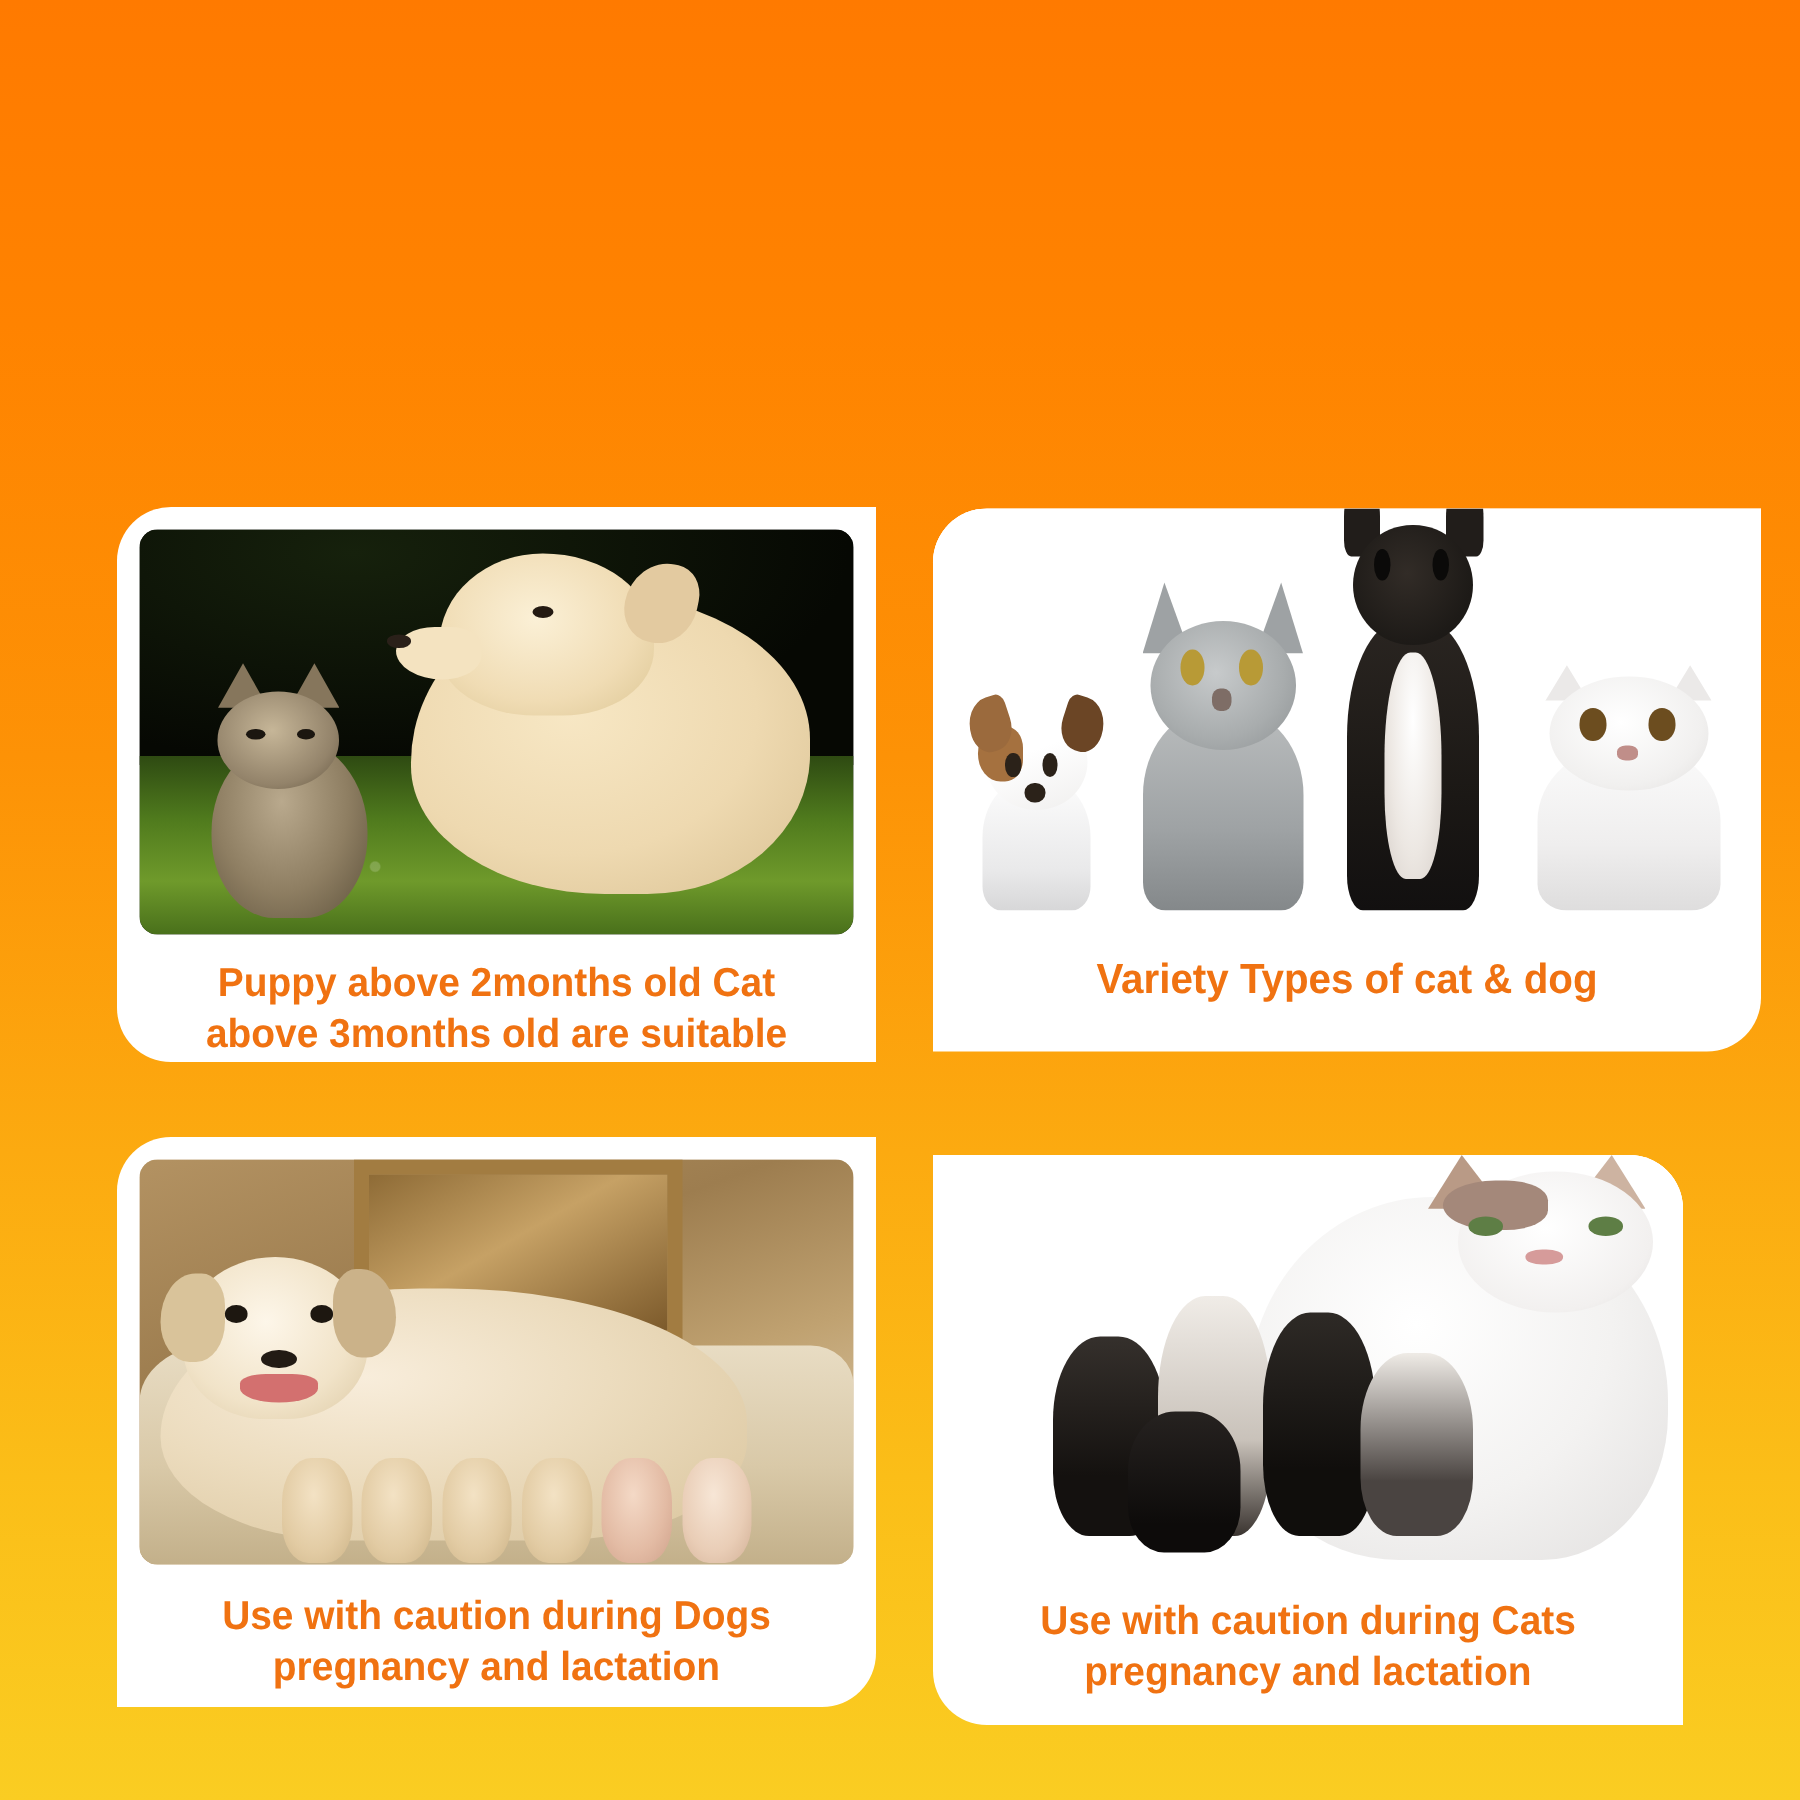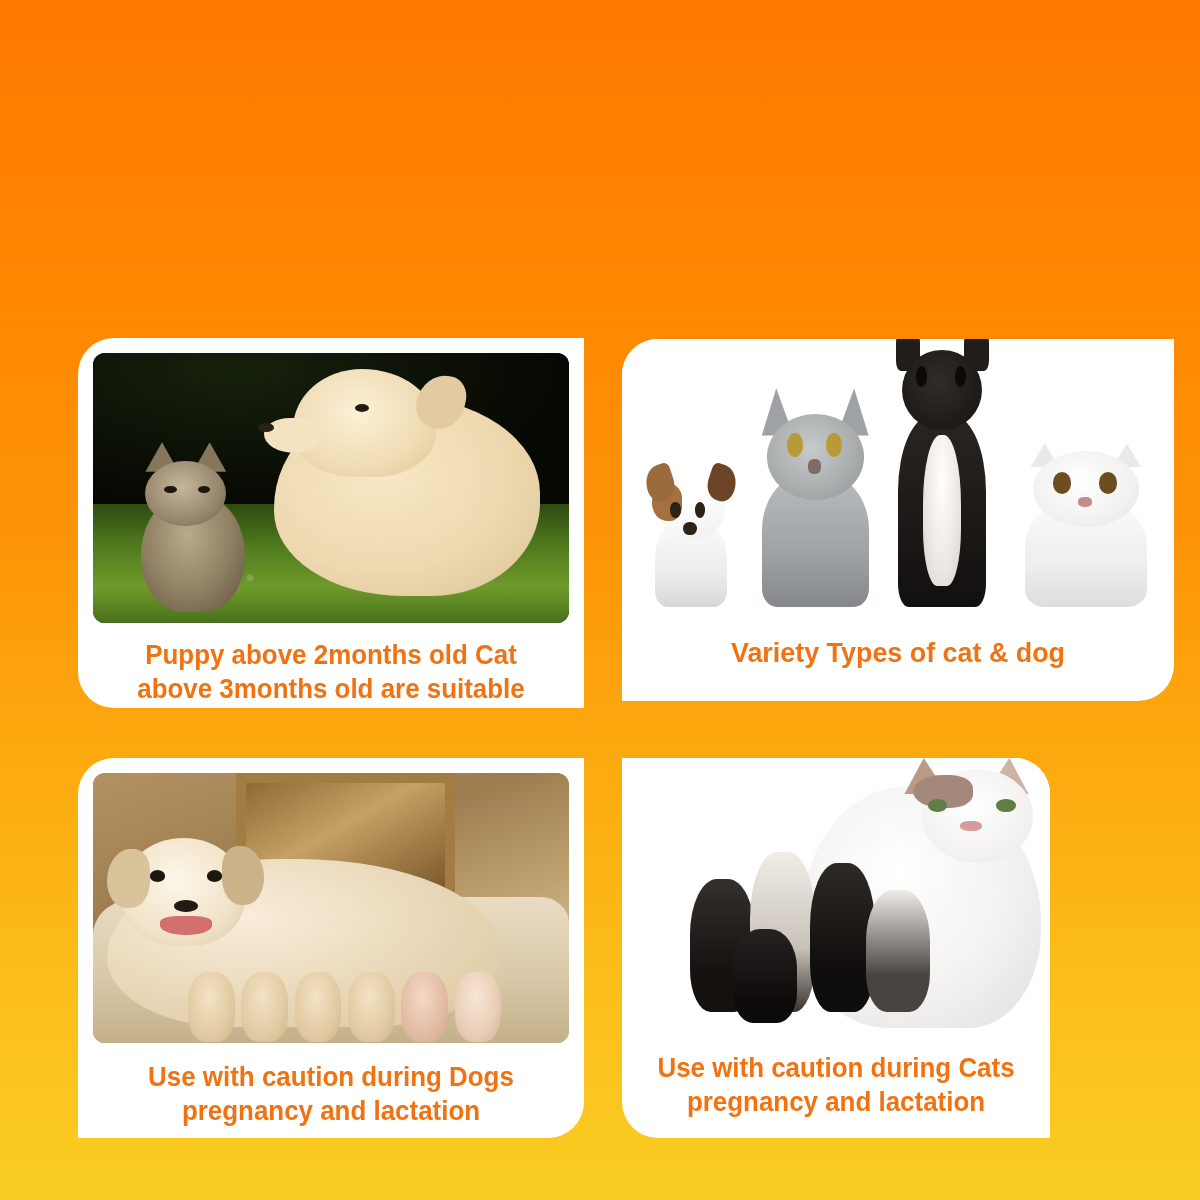--- a/index.html
+++ b/index.html
@@ -93,22 +93,22 @@
   
   .card-3 {
     left: 0px;
     top: 420px;
     width: 506px;
     height: 380px;
     border-radius: 36px 0px 36px 0px;
   }
   .card-4 {
     left: 544px;
-    top: 420px;
-    width: 428px;
+    top: 432px;
+    width: 500px;
     height: 380px;
     border-radius: 0px 36px 0px 36px;
   }
 
   .photo {
     position: relative;
     overflow: hidden;
     background: #ffffff;
   }
   .photo.framed {

